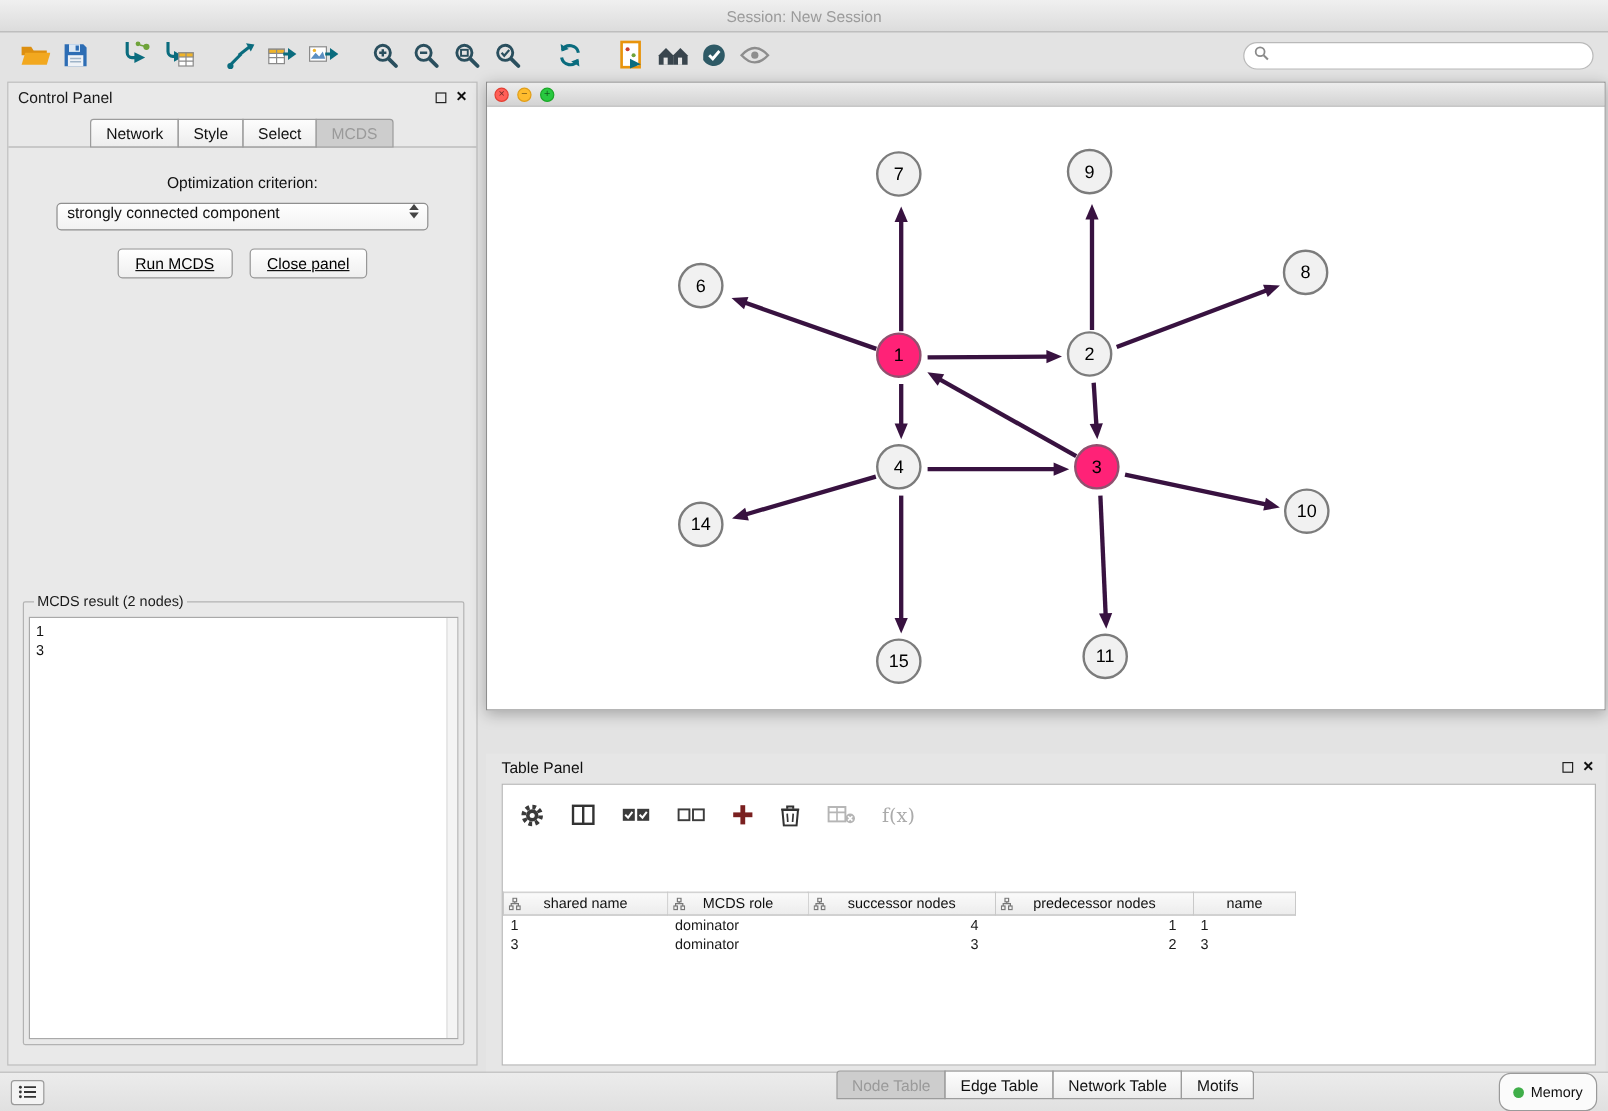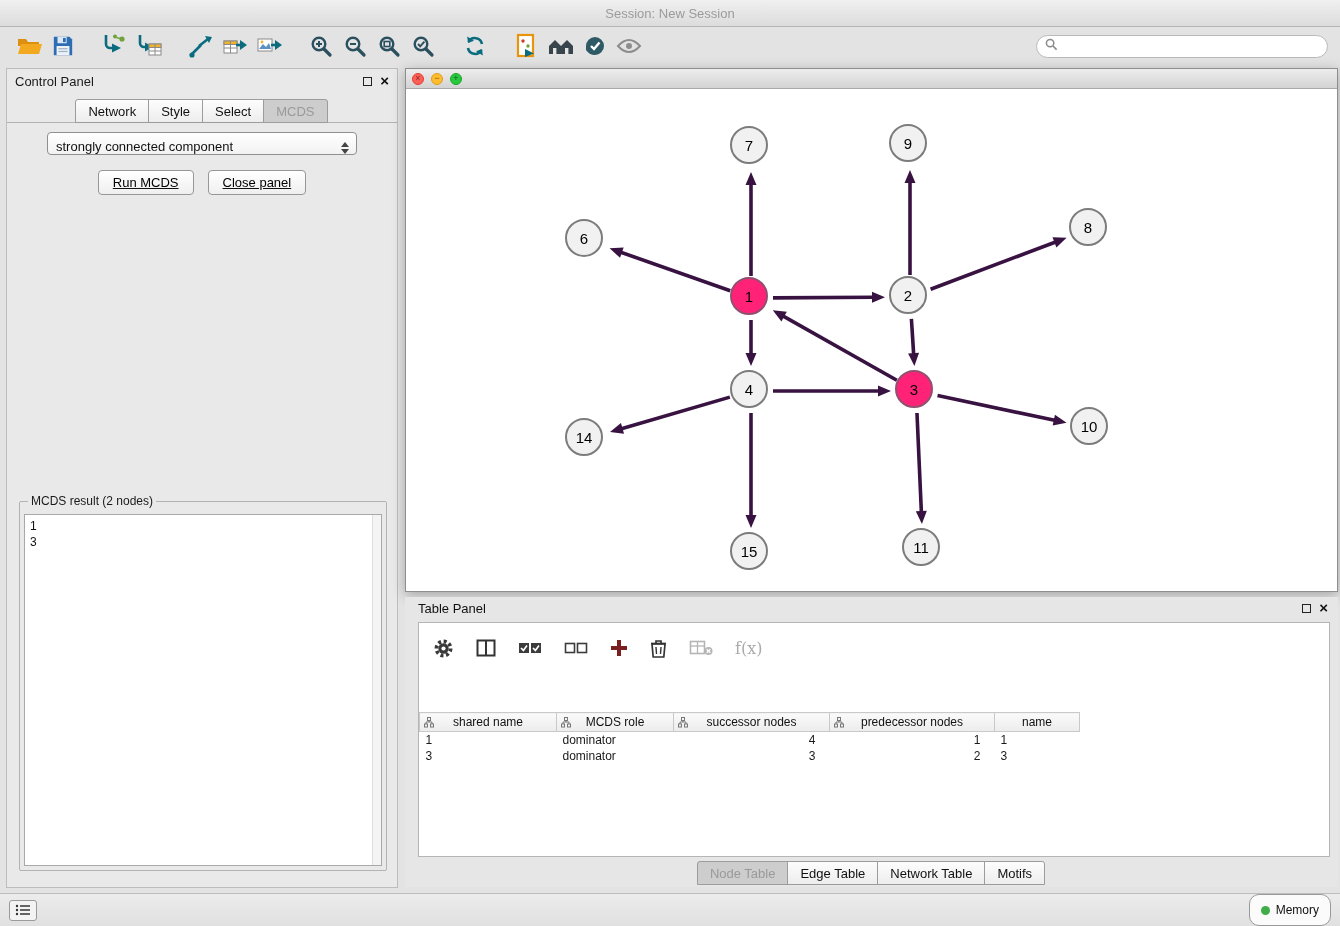--- a/index.html
+++ b/index.html
@@ -49,21 +49,21 @@
   border: 1px solid #9c9c9c; background: linear-gradient(#fdfdfd, #ededed);
   padding: 4px 12px 3px; font-size: 13px; margin-left: -1px; position: relative; z-index: 1; cursor: default;
 }
 .tab.first { border-radius: 3px 0 0 0; }
 .tab.last { border-radius: 0 3px 0 0; }
 .tab.active { background: #cdcdcd; color: #9a9a9a; }
 .opt-label { text-align: center; margin-top: 22px; font-size: 13px; }
 .dropdown {
   margin: 9px auto 0; width: 310px; height: 23px;
   background: linear-gradient(#ffffff, #f2f2f2); border: 1px solid #8f8f8f; border-radius: 4px;
-  display: flex; align-items: flex-end; padding: 0 4px 0 8px; font-size: 13px; cursor: default;
+  display: flex; align-items: flex-start; padding: 0 4px 0 8px; font-size: 13px; cursor: default;
 }
 .dropdown .dd-label { flex: 1; }
 .stepper { width: 14px; display: flex; flex-direction: column; align-items: center; gap: 2px; }
 .stepper i { display: block; width: 0; height: 0; border-left: 4px solid transparent; border-right: 4px solid transparent; }
 .stepper .up { border-bottom: 5px solid #444; }
 .stepper .dn { border-top: 5px solid #444; }
 .btn-row { display: flex; justify-content: center; gap: 14px; margin-top: 15px; text-decoration: underline; }
 .btn {
   border: 1px solid #979797; border-radius: 4px; background: linear-gradient(#ffffff, #efefef);
   padding: 4px 14px; font-size: 13px; font-family: "Liberation Sans", sans-serif; cursor: default;
@@ -94,21 +94,21 @@
 .net-title { position: absolute; left: 0; right: 0; text-align: center; font-size: 13px; color: #111; }
 .net-canvas { position: relative; width: 931px; height: 502px; background: #fff; overflow: hidden; }
 #edges-svg { position: absolute; left: 0; top: 0; }
 .node {
   position: absolute; width: 38px; height: 38px; border-radius: 50%;
   border: 2px solid #7c7c7c; background: #f1f1f1;
   display: flex; align-items: center; justify-content: center;
   font-size: 15px; cursor: default; z-index: 2;
 }
 
-.table-panel { position: absolute; left: 405px; top: 597px; width: 933px; height: 290px; background: #e6e6e6; }
+.table-panel { position: absolute; left: 405px; top: 628px; width: 933px; height: 290px; background: #e6e6e6; }
 .tp-header { height: 22px; display: flex; align-items: center; padding: 0 10px 0 13px; font-size: 13px; }
 .tp-box { position: absolute; left: 13px; top: 25px; width: 912px; height: 235px; background: #fff; border: 1px solid #b5b5b5; overflow: hidden; }
 .tp-toolbar { height: 50px; display: flex; align-items: center; padding-left: 14px; gap: 22px; }
 .tp-ic { display: flex; align-items: center; justify-content: center; cursor: default; }
 .fx { font-family: "DejaVu Serif", serif; color: #ababab; font-size: 16px; }
 .node-table { border-collapse: collapse; table-layout: fixed; width: 660px; font-size: 12px; margin-top: 39px; }
 .node-table th {
   background: linear-gradient(#fafafa, #ececec); border: 1px solid #c9c9c9;
   height: 19px; font-weight: normal; text-align: center; position: relative; cursor: default;
 }
@@ -287,20 +287,21 @@
       <span class="float-ic"></span>
       <span class="close-ic">×</span>
     </span>
   </div>
   <div class="tabs-row">
     <div class="tab first">Network</div>
     <div class="tab">Style</div>
     <div class="tab">Select</div>
     <div class="tab last active">MCDS</div>
   </div>
+  <div class="opt-label">Optimization criterion:</div>
   <div class="dropdown">
     <span class="dd-label">strongly connected component</span>
     <span class="stepper">
         <i class="up"></i>
         <i class="dn"></i>
       </span>
   </div>
   <div class="btn-row">
     <button class="btn">Run MCDS</button>
     <button class="btn">Close panel</button>

